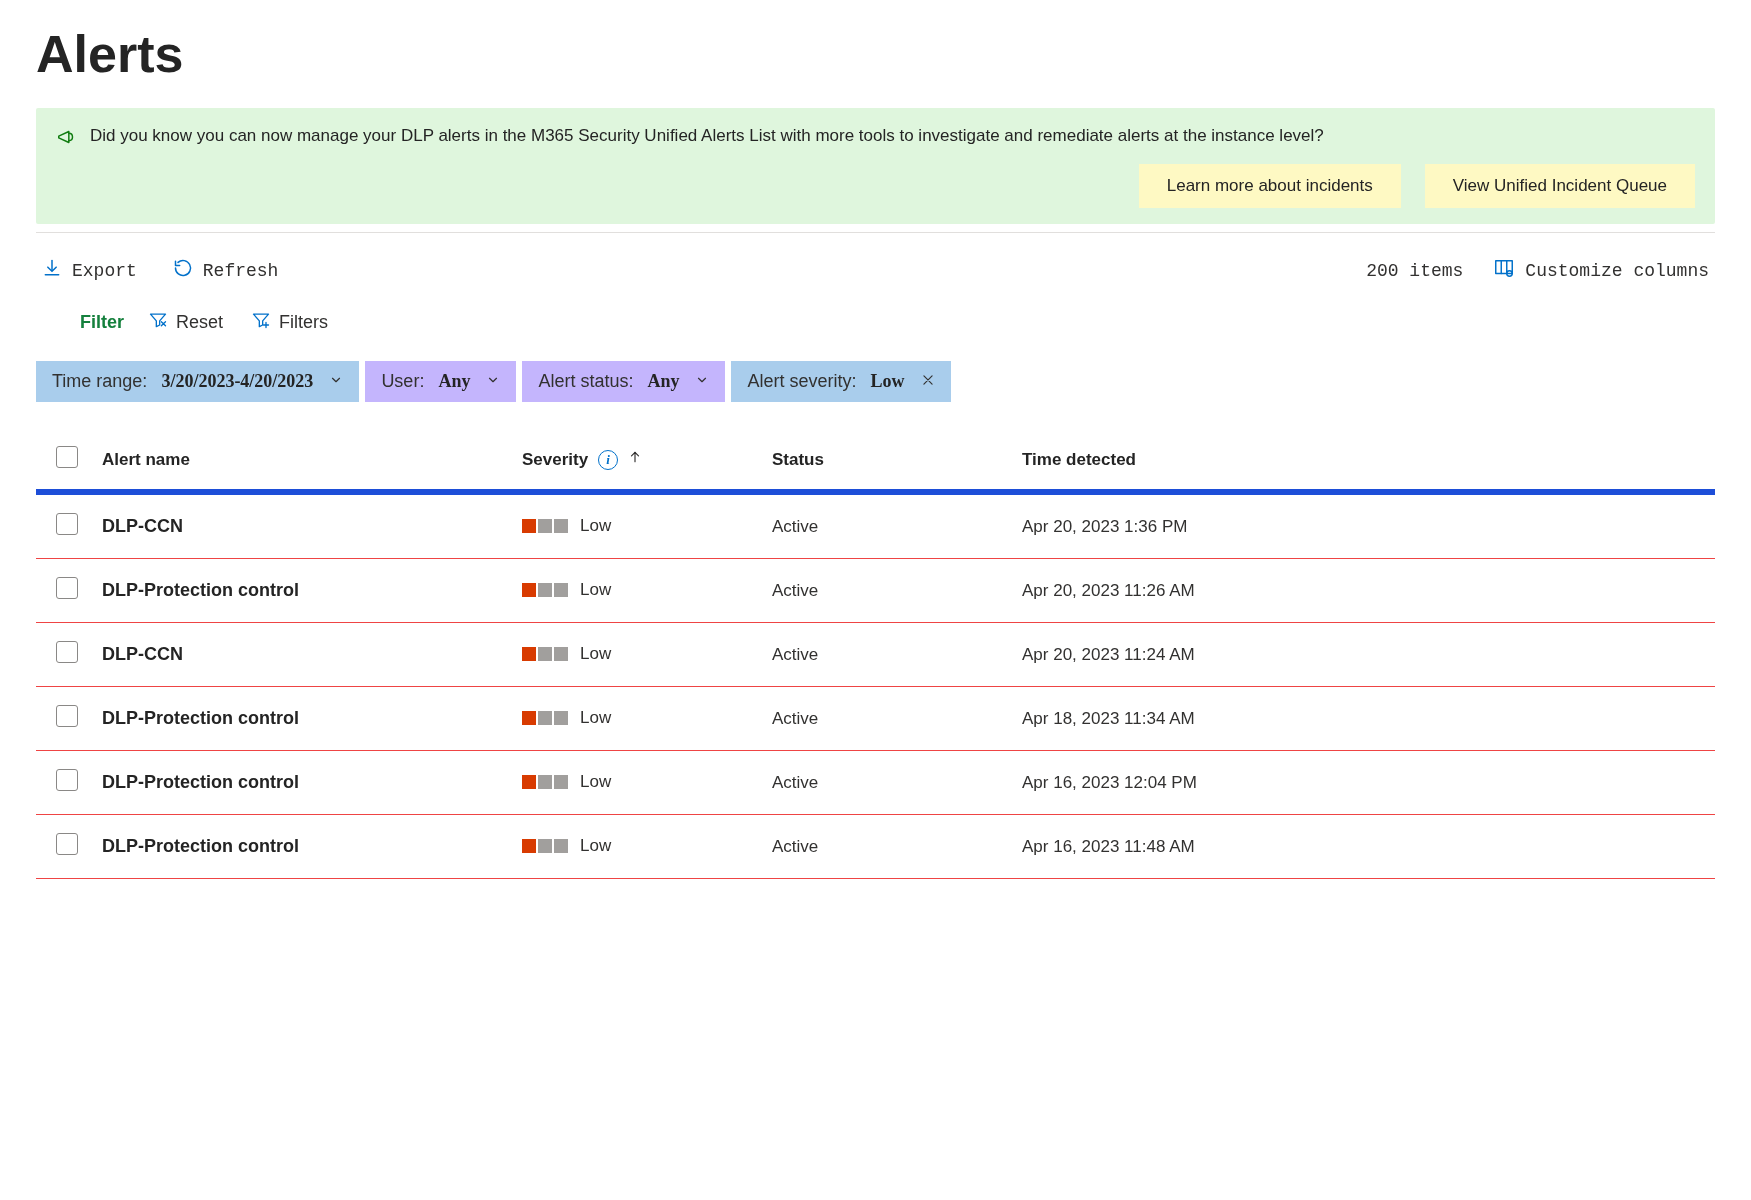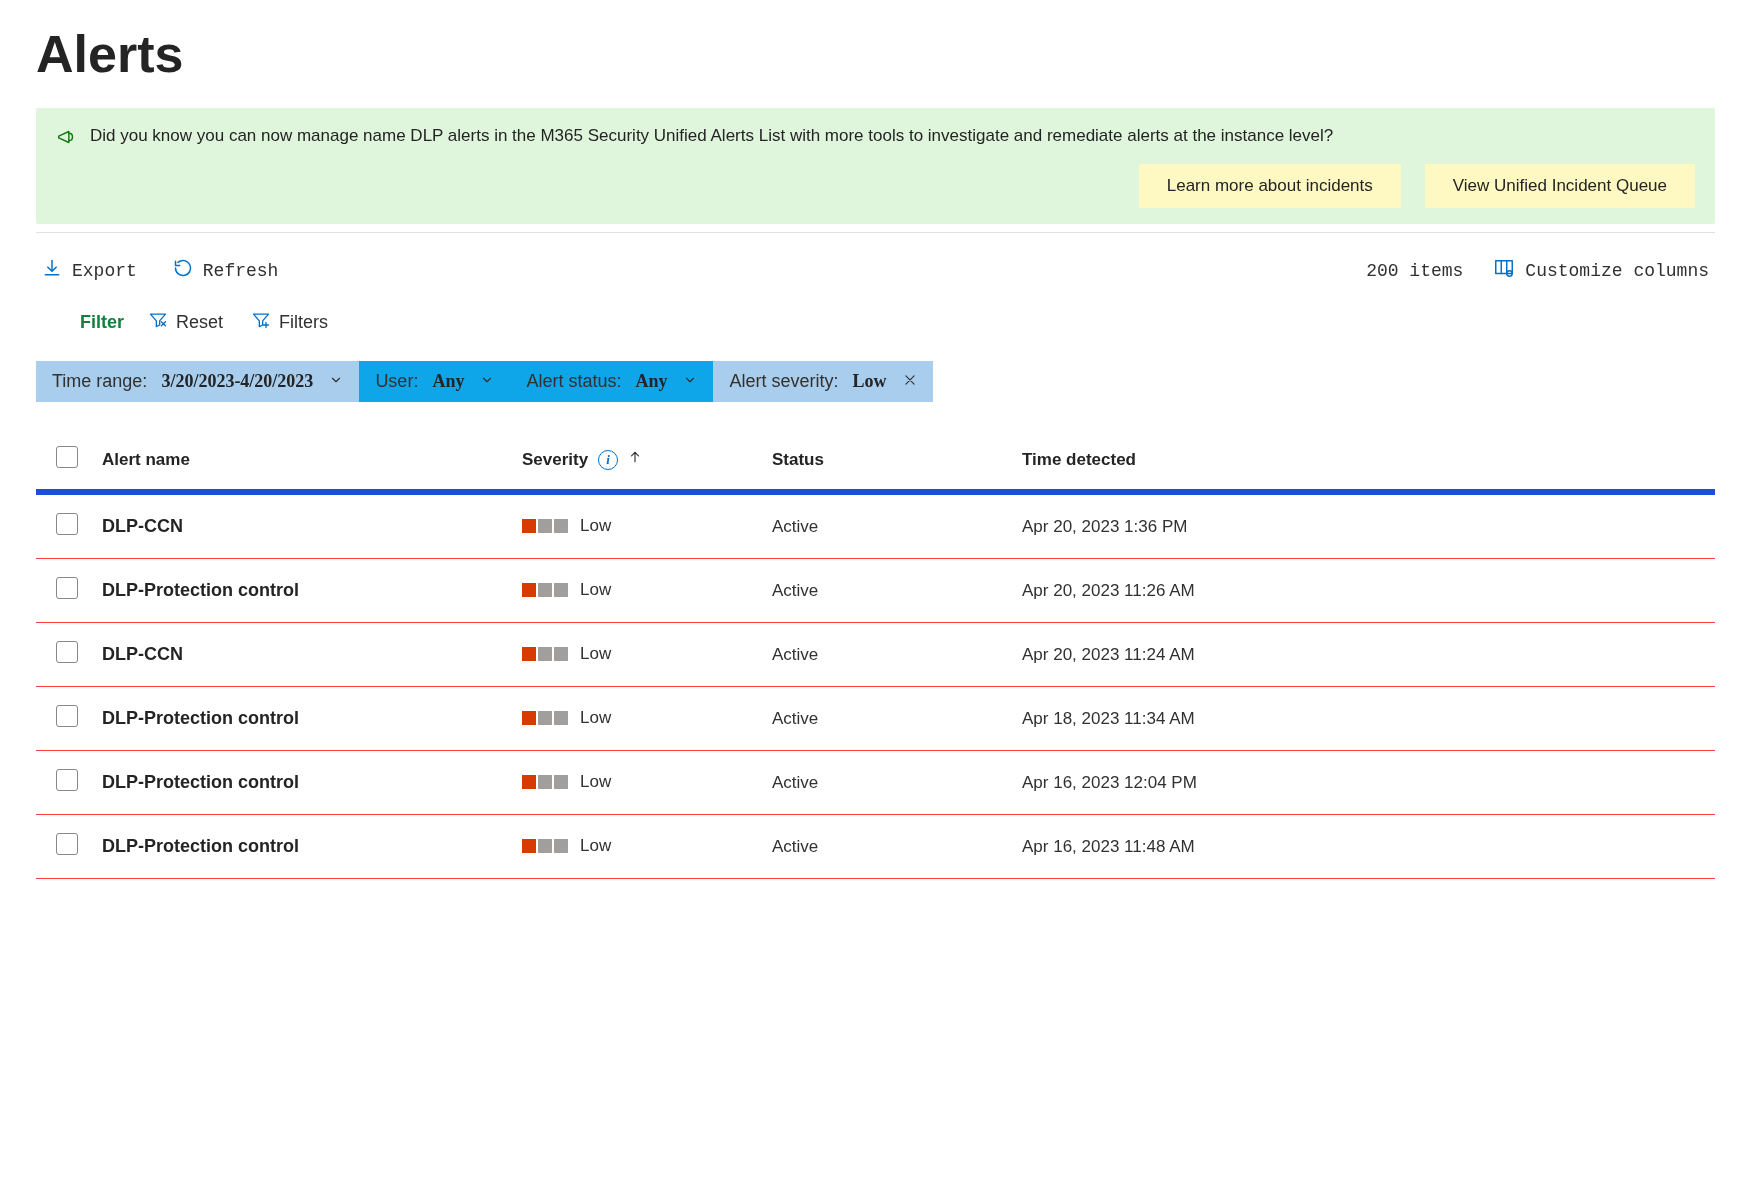--- a/index.html
+++ b/index.html
@@ -101,35 +101,35 @@
     background: none;
     border: none;
     font-size: 18px;
     color: #323130;
     cursor: pointer;
     font-family: inherit;
     padding: 2px 4px;
   }
   .pills {
     display: flex;
-    gap: 0;
+    gap: 6px;
     margin-bottom: 28px;
   }
   .pill {
     display: inline-flex;
     align-items: center;
     gap: 10px;
     padding: 10px 16px;
     font-size: 18px;
     border: none;
     cursor: pointer;
     font-family: inherit;
   }
   .pill-blue { background: #a9cdec; color: #242424; }
-  .pill-gray { background: #0ea5e9; color: #242424; }
+  .pill-gray { background: #c4b5fd; color: #242424; }
   .pill .key { color: #323130; }
   .pill .val { font-weight: 700; margin-left: 4px; font-family: Liberation Serif, serif; }
   .pill .chev { margin-left: 6px; }
   .pill .close { margin-left: 6px; }
 
   .table { width: 100%; border-collapse: collapse; }
   .table thead th {
     text-align: left;
     font-size: 17px;
     font-weight: 700;
@@ -180,21 +180,21 @@
 <h1 class="page-title">Alerts</h1>
 
 <div class="banner">
   <div class="banner-top">
     <span class="banner-icon">
       <svg width="22" height="22" viewBox="0 0 24 24" fill="none" stroke="#107c10" stroke-width="1.6" stroke-linecap="round" stroke-linejoin="round">
           <path d="M3 11v2l11 5V6L3 11z"></path>
           <path d="M14 8c2 0 4 1 4 4s-2 4-4 4"></path>
         </svg>
     </span>
-    <div class="banner-text">Did you know you can now manage name DLP alerts in the M365 Security Unified Alerts List with more tools to investigate and remediate alerts at the instance level?</div>
+    <div class="banner-text">Did you know you can now manage your DLP alerts in the M365 Security Unified Alerts List with more tools to investigate and remediate alerts at the instance level?</div>
   </div>
   <div class="banner-actions">
     <button class="banner-btn">Learn more about incidents</button>
     <button class="banner-btn">View Unified Incident Queue</button>
   </div>
 </div>
 
 <hr class="divider">
 
 <div class="toolbar">

